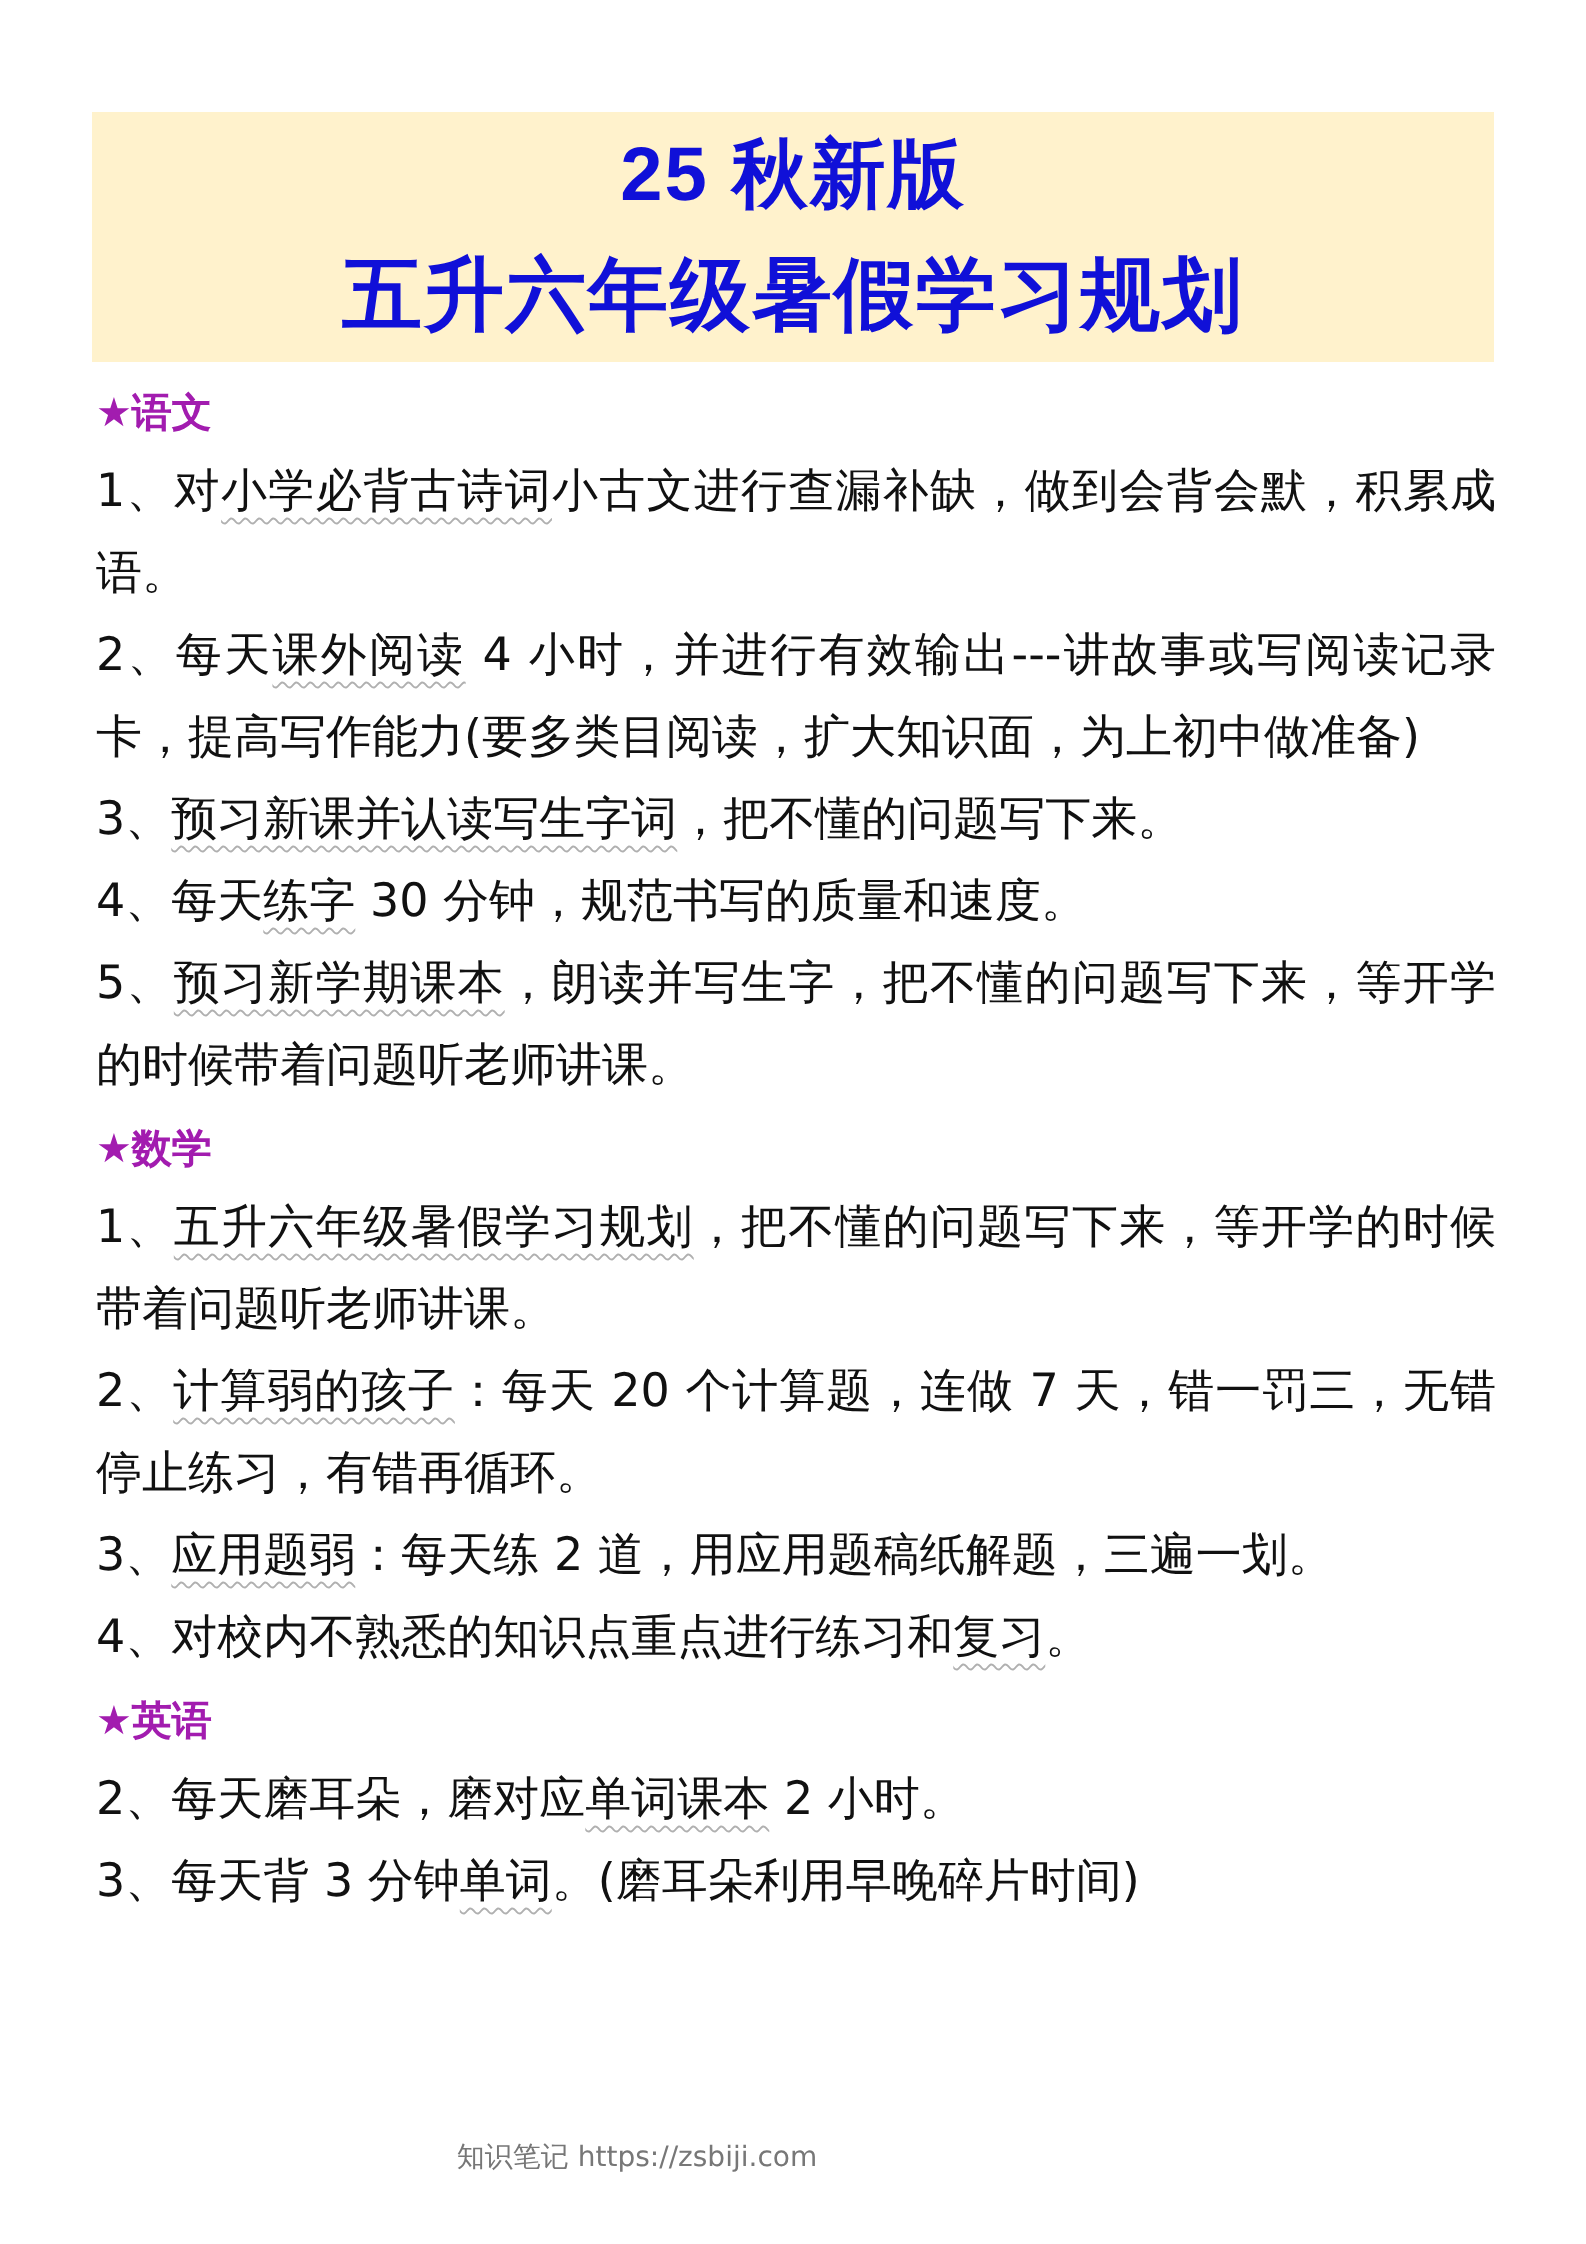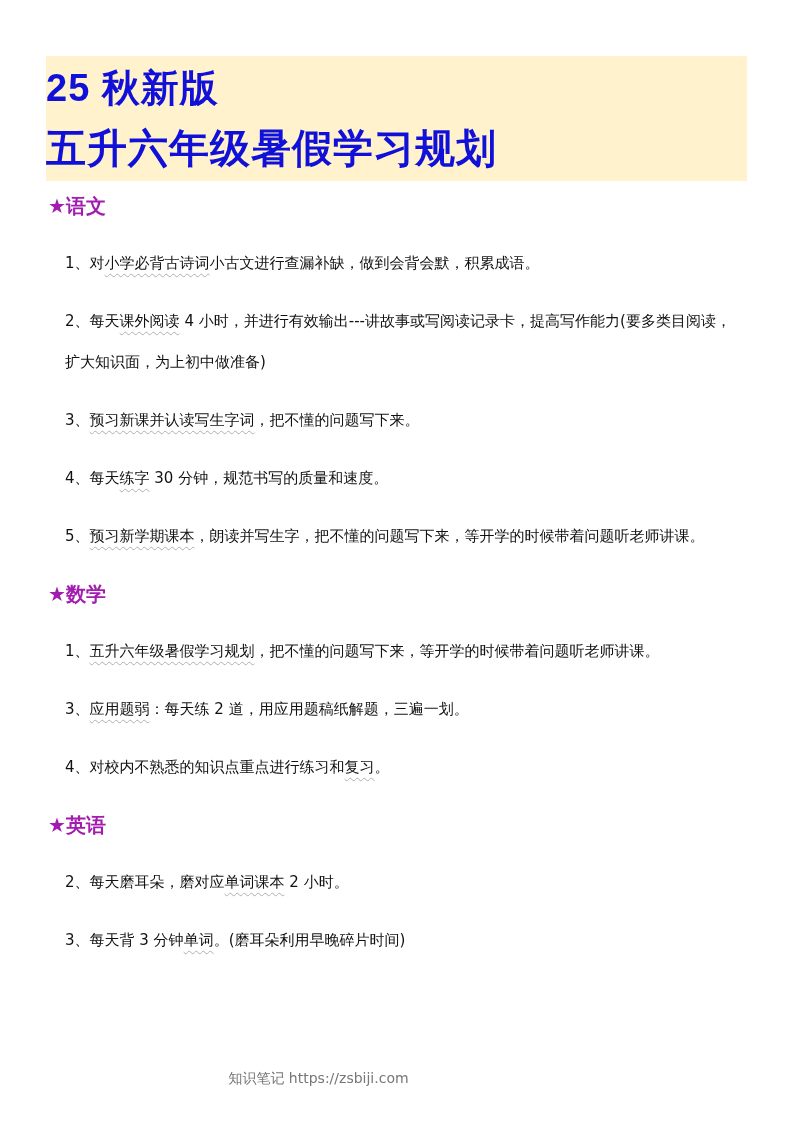--- a/index.html
+++ b/index.html
@@ -15,20 +15,21 @@
       color: #111111;
       overflow: hidden;
     }
     .banner {
       position: absolute;
       left: 46px;
       top: 56px;
       width: 701px;
       height: 125px;
       background: #fff2cc;
+      text-align: center;
     }
     .banner .title-line {
       color: #1010d8;
       font-weight: bold;
       font-family: "Liberation Sans", "DejaVu Sans", sans-serif;
       letter-spacing: 1px;
     }
     .banner .line1 {
       font-size: 38px;
       line-height: 40px;
@@ -46,23 +47,23 @@
       width: 700px;
     }
     .section-heading {
       color: #a21caf;
       font-weight: bold;
       font-size: 20px;
       line-height: 40px;
       height: 40px;
     }
     .item {
-      font-size: 15px;
+      font-size: 23px;
       line-height: 41px;
-      margin: 17px;
+      margin: 0;
       text-align: justify;
     }
     .wavy {
       text-decoration: underline wavy #b0b0b0;
       text-decoration-thickness: 1px;
       text-underline-offset: 5px;
     }
     .footer {
       position: absolute;
       left: 0;
@@ -88,20 +89,21 @@
     <p class="item"><span>1、对</span><span class="wavy">小学必背古诗词</span><span>小古文进行查漏补缺，做到会背会默，积累成语。</span></p>
     <p class="item"><span>2、每天</span><span class="wavy">课外阅读</span><span> 4 小时，并进行有效输出---讲故事或写阅读记录卡，提高写作能力(要多类目阅读，扩大知识面，为上初中做准备)</span></p>
     <p class="item"><span>3、</span><span class="wavy">预习新课并认读写生字词</span><span>，把不懂的问题写下来。</span></p>
     <p class="item"><span>4、每天</span><span class="wavy">练字</span><span> 30 分钟，规范书写的质量和速度。</span></p>
     <p class="item"><span>5、</span><span class="wavy">预习新学期课本</span><span>，朗读并写生字，把不懂的问题写下来，等开学的时候带着问题听老师讲课。</span></p>
   </div>
 
   <div class="section">
     <div class="section-heading">★数学</div>
     <p class="item"><span>1、</span><span class="wavy">五升六年级暑假学习规划</span><span>，把不懂的问题写下来，等开学的时候带着问题听老师讲课。</span></p>
+    <p class="item"><span>2、</span><span class="wavy">计算弱的孩子</span><span>：每天 20 个计算题，连做 7 天，错一罚三，无错停止练习，有错再循环。</span></p>
     <p class="item"><span>3、</span><span class="wavy">应用题弱</span><span>：每天练 2 道，用应用题稿纸解题，三遍一划。</span></p>
     <p class="item"><span>4、对校内不熟悉的知识点重点进行练习和</span><span class="wavy">复习</span><span>。</span></p>
   </div>
 
   <div class="section">
     <div class="section-heading">★英语</div>
     <p class="item"><span>2、每天磨耳朵，磨对应</span><span class="wavy">单词课本</span><span> 2 小时。</span></p>
     <p class="item"><span>3、每天背 3 分钟</span><span class="wavy">单词</span><span>。(磨耳朵利用早晚碎片时间)</span></p>
   </div>
 

